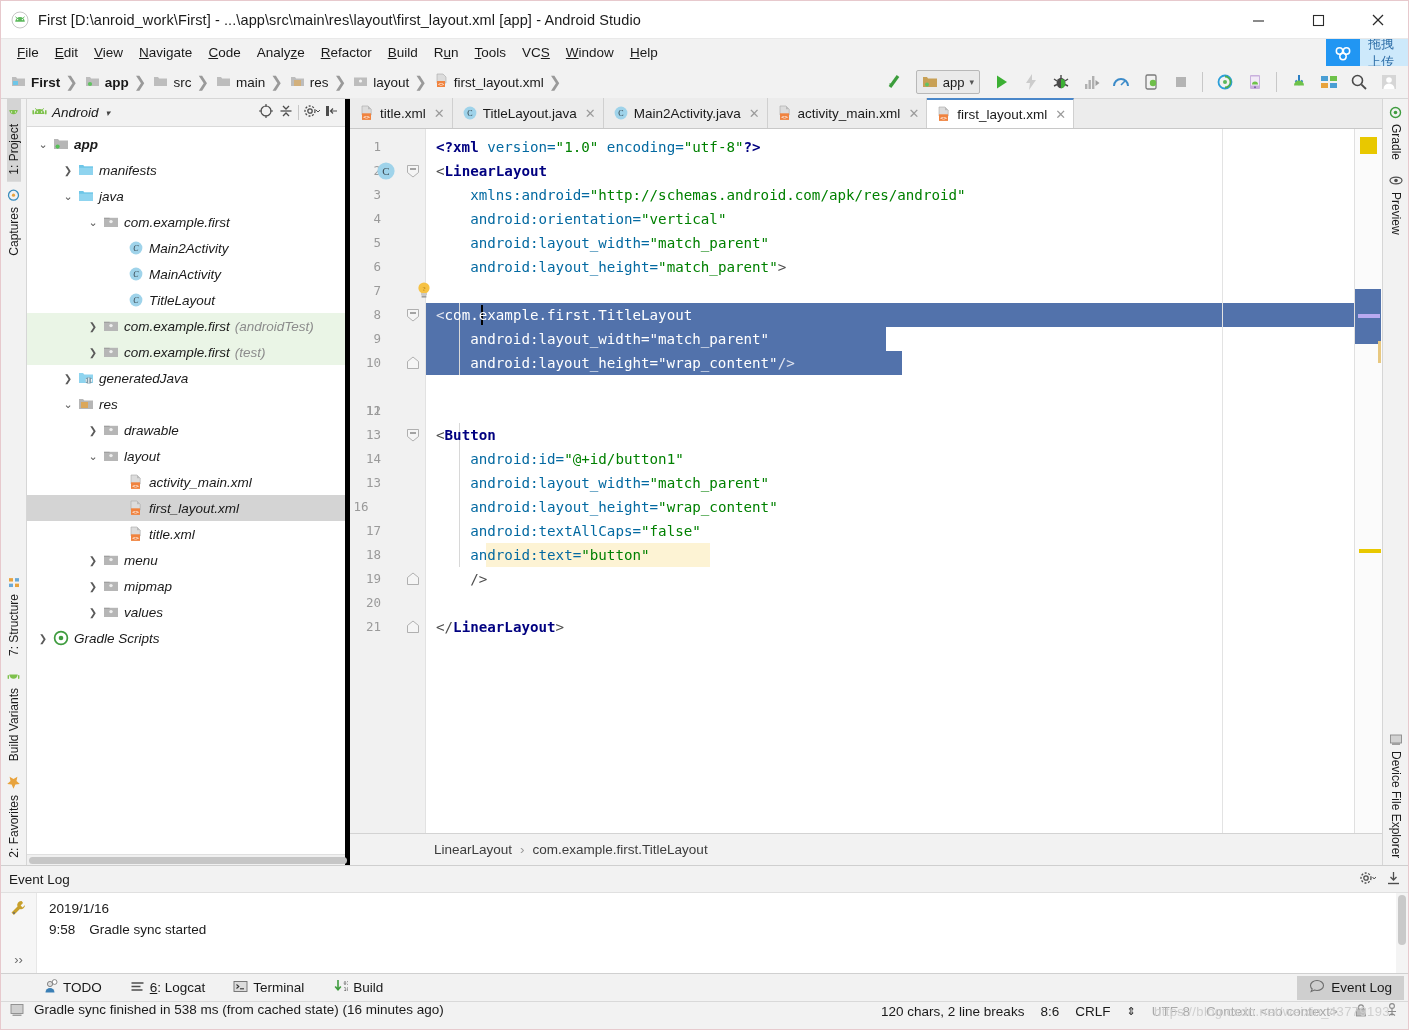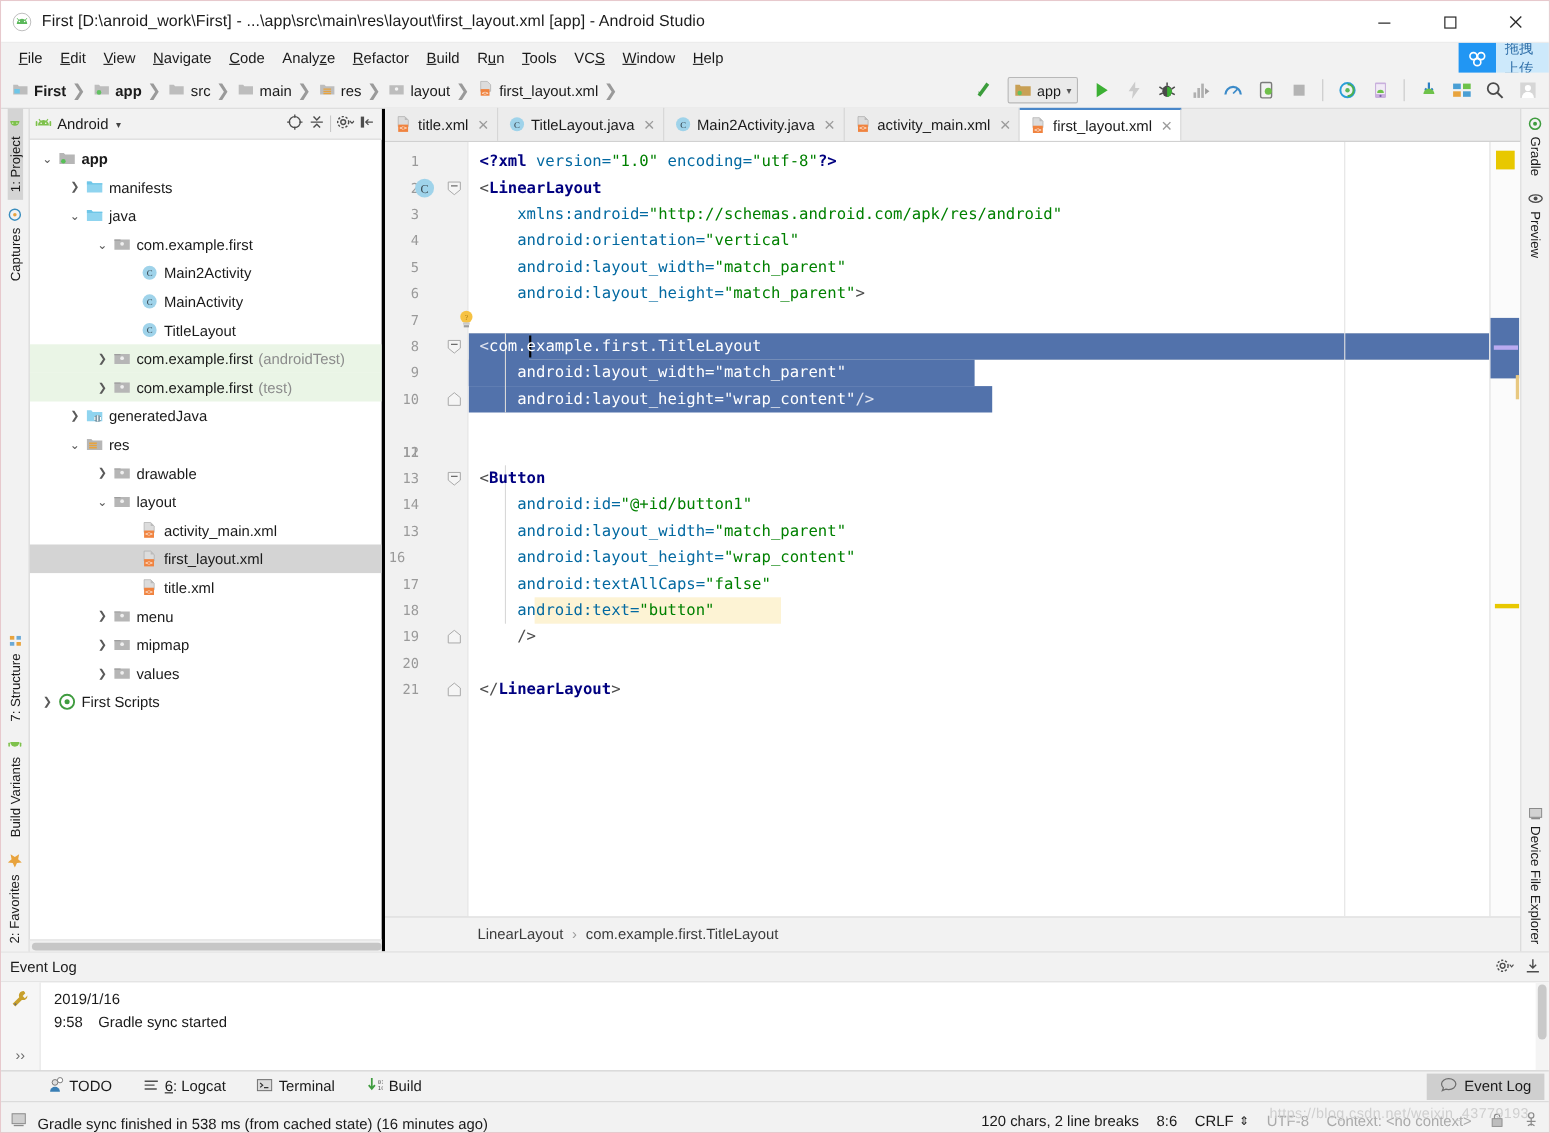--- a/index.html
+++ b/index.html
@@ -138,21 +138,22 @@
     font-size: 12px; color: #1a1a1a;
     padding: 7px 0; display: flex; align-items: center; gap: 5px;
     white-space: nowrap;
   }
 
   
   .project-panel {
     width: 323px; min-width: 323px;
     background: #ffffff;
     display: flex; flex-direction: column;
-    border-right: 3px solid #000000;
+    border-right: 5px solid #000000;
+    font-style: italic;
   }
   .panel-head {
     height: 28px; min-height: 28px; background: #f2f2f2;
     display: flex; align-items: center; padding: 0 5px;
     border-bottom: 1px solid #d9d9d9;
   }
   .panel-head .ttl { font-size: 13.5px; margin-left: 5px; }
   .panel-head .caret { margin-left: 7px; color: #444; font-size: 9px; }
   .panel-head .hicons { margin-left: auto; display: flex; align-items: center; gap: 4px; }
   .tree {
@@ -283,21 +284,21 @@
   .btab u { text-decoration: underline; }
   .bottom-right { margin-left: auto; display: flex; align-items: center; padding-right: 4px;}
   .eventlog-btn {
     display: flex; align-items: center; gap: 6px; background: #cfcfcf;
     padding: 3px 12px; font-size: 13.5px;
   }
 
   
   .statusbar {
     height: 28px; min-height: 28px; background: #f2f2f2;
-    display: flex; align-items: flex-end; padding: 0 8px;
+    display: flex; align-items: flex-start; padding: 0 8px;
     border-top: 1px solid #d9d9d9; font-size: 13.5px;
     position: relative;
   }
   .status-right { margin-left: auto; display: flex; align-items: center; gap: 16px; }
   .watermark {
     position: absolute; right: 18px; top: 2px;
     font-size: 13px; color: #cfcfcf; letter-spacing: .4px;
     pointer-events: none; white-space: nowrap;
   }
   .faded { color: #a9a9a9; }
@@ -851,21 +852,21 @@
             <span>values</span>
           </div>
           <div class="tnode" style="padding-left: 8px;">
             <span class="arrow" style="font-size: 10px;">❯</span>
             <span class="ico">
               <svg width="16" height="16" viewBox="0 0 16 16">
                 <circle cx="8" cy="8" r="6.4" fill="none" stroke="#3f9c3f" stroke-width="1.7"></circle>
                 <circle cx="8" cy="8" r="2.3" fill="#3f9c3f"></circle>
               </svg>
             </span>
-            <span>First Scripts</span>
+            <span>Gradle Scripts</span>
           </div>
         </div>
 
       <div class="tree-hscroll">
         <div class="thumb"></div>
       </div>
     </div>
 
     <div class="editor-col">
       <div class="tabsbar">
@@ -1163,21 +1164,21 @@
       <svg width="16" height="16" viewBox="0 0 16 16">
           <rect x="2" y="2.5" width="12" height="9" fill="#cfcfcf" stroke="#8a8a8a" stroke-width=".9"></rect>
           <rect x="3.5" y="12.6" width="9" height="1.2" fill="#8a8a8a"></rect>
         </svg>
     </span>
     <span>Gradle sync finished in 538 ms (from cached state) (16 minutes ago)</span>
 
     <span class="status-right">
       <span>120 chars, 2 line breaks</span>
       <span>8:6</span>
-      <span style="display:flex;align-items:center;gap:5px">
+      <span style="display:flex;align-items:center;gap:16px">
         <span>CRLF</span>
         <span style="font-size:11px">⇕</span>
       </span>
       <span class="faded">UTF-8</span>
       <span class="faded">Context: &lt;no context&gt;</span>
       <span>
         <svg width="14" height="15" viewBox="0 0 14 15">
             <rect x="2.5" y="6" width="9" height="7" fill="#bdbdbd" stroke="#8a8a8a" stroke-width=".8"></rect>
             <path d="M4.6 6V4.3a2.4 2.4 0 0 1 4.8 0V6" fill="none" stroke="#8a8a8a" stroke-width="1.1"></path>
           </svg>

